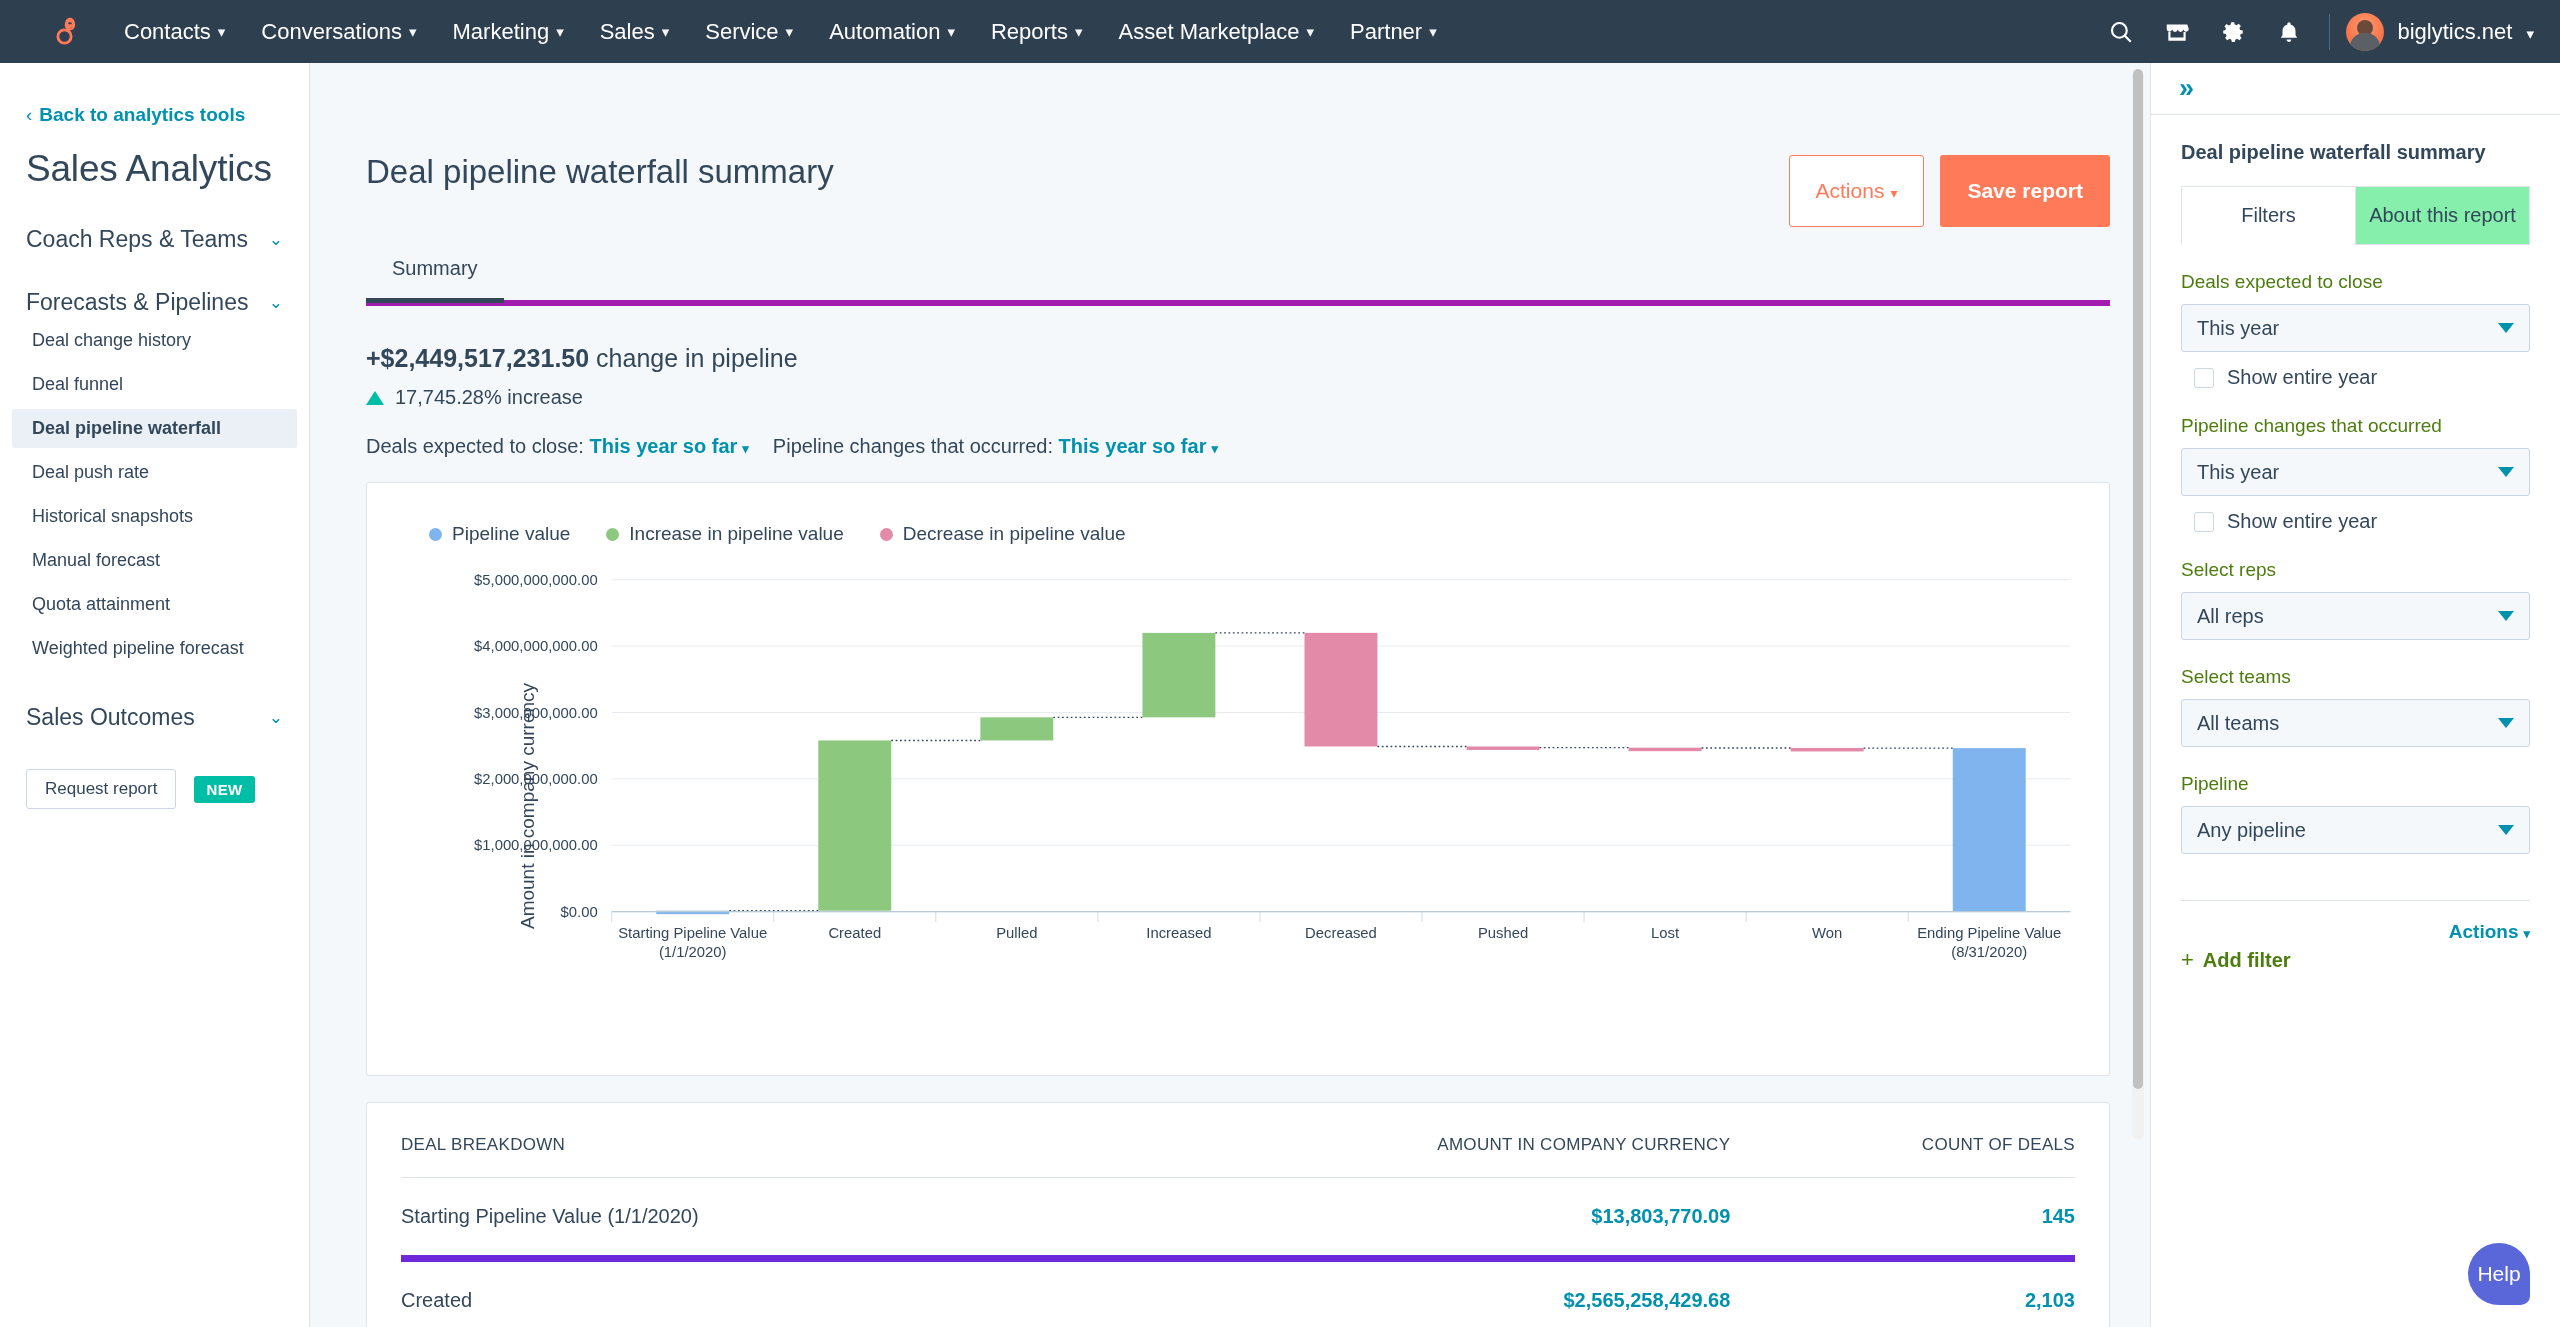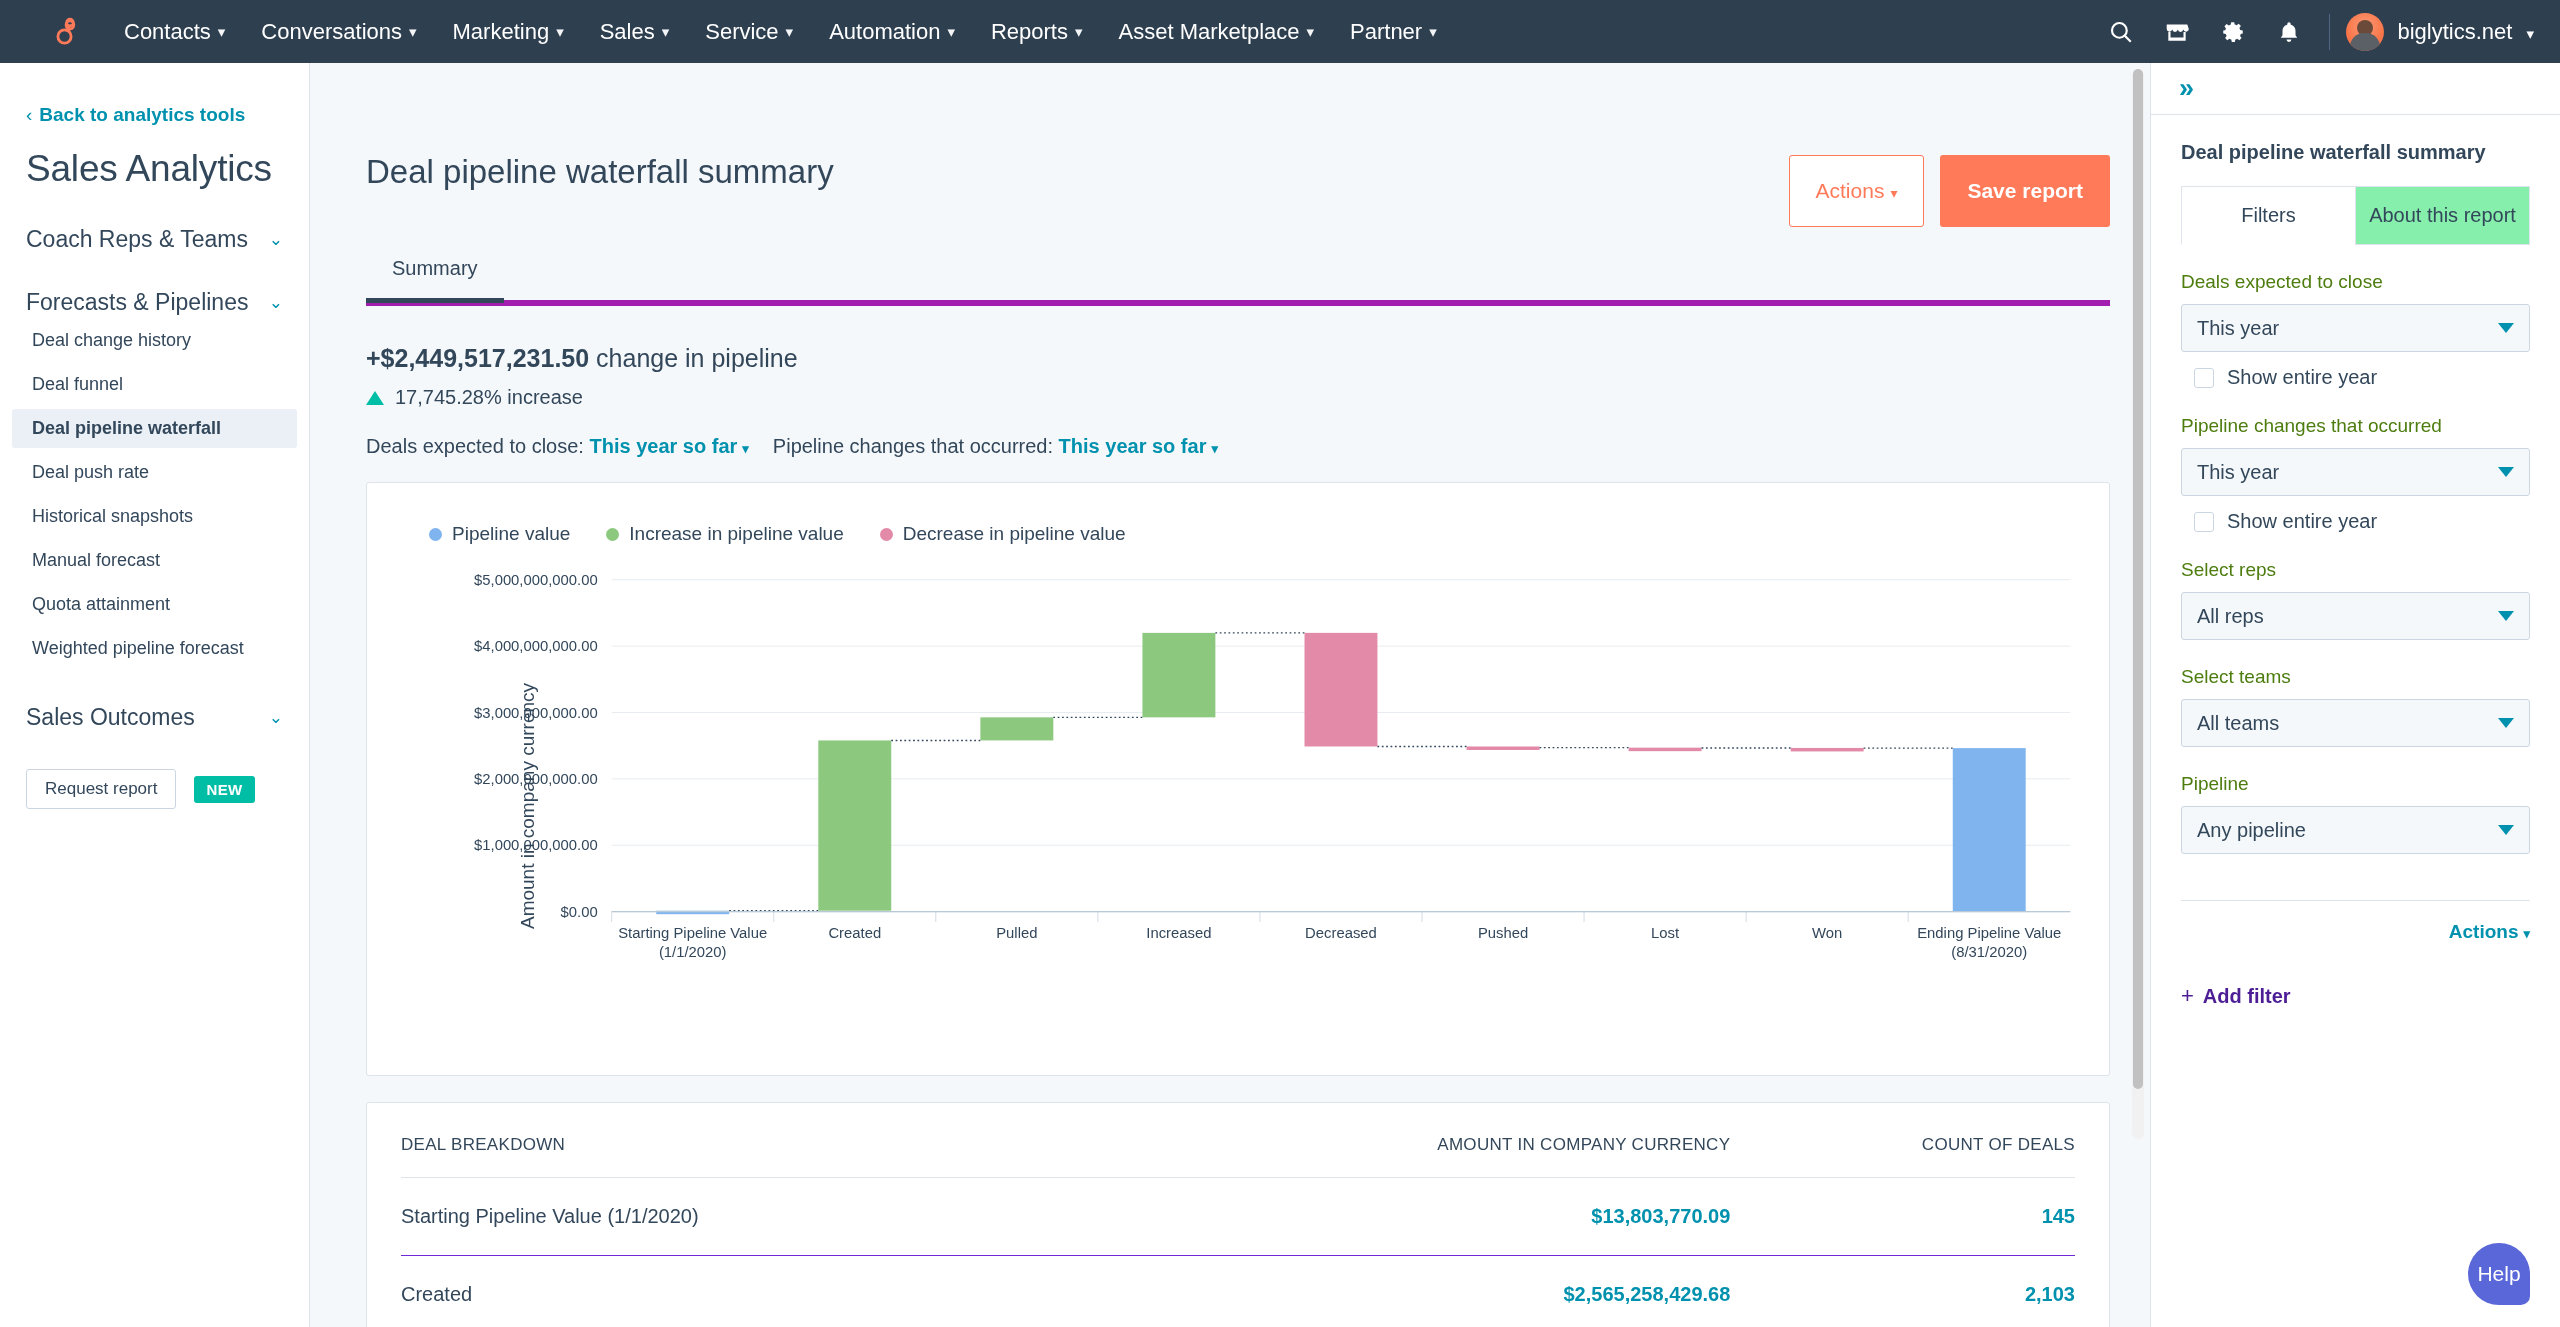--- a/index.html
+++ b/index.html
@@ -135,21 +135,21 @@
 
   
   .table-card { margin-top: 26px; padding: 0 34px; }
   table { width: 100%; border-collapse: collapse; }
   th {
     font-size: 17px; color: #33475b; font-weight: 400; letter-spacing: .3px;
     text-transform: uppercase; padding: 32px 0 22px 0; text-align: left;
     border-bottom: 1px solid #dfe3eb;
   }
   th.num, td.num { text-align: right; }
-  td { font-size: 20px; color: #33475b; padding: 27px 0; border-bottom: 1px solid #6d28d9; }
+  td { font-size: 20px; color: #33475b; padding: 27px 0; border-bottom: 7px solid #6d28d9; }
   td.val { color: #0091ae; font-weight: 700; text-align: right; }
   td.cnt { color: #0091ae; font-weight: 700; text-align: right; }
 
   
   .main-scroll {
     position: absolute; right: 6px; top: 6px; width: 12px; height: 1070px;
     background: #f1f1f1; border-radius: 6px;
   }
   .main-scroll .thumb {
     position: absolute; left: 1px; top: 0; width: 10px; height: 1020px;
@@ -183,21 +183,21 @@
     margin-left: auto; width: 0; height: 0; border-left: 8px solid transparent;
     border-right: 8px solid transparent; border-top: 10px solid #0091ae;
   }
   .chkrow { display: flex; align-items: center; margin-top: 14px; cursor: pointer; }
   .chk { width: 20px; height: 20px; border: 1px solid #cbd6e2; border-radius: 3px; background: #fff; }
   .chkrow span { font-size: 20px; color: #33475b; margin-left: 13px; }
   .rp-sep { border-top: 1px solid #dfe3eb; margin-top: 46px; }
   .rp-actions { text-align: right; margin-top: 20px; }
   .rp-actions .lnk { color: #0091ae; font-size: 19px; font-weight: 700; cursor: pointer; }
   .rp-actions .caret { font-size: 13px; margin-left: 5px; }
-  .add-filter { margin-top: 40px; color: #4c1d95; font-size: 20px; font-weight: 700; cursor: pointer; }
+  .add-filter { margin-top: 4px; color: #4d7c0f; font-size: 20px; font-weight: 700; cursor: pointer; }
   .add-filter .plus { font-size: 22px; margin-right: 9px; font-weight: 400; }
   .help-btn {
     position: absolute; right: 30px; bottom: 22px; width: 62px; height: 62px;
     background: #5a67d8; color: #fff; font-size: 21px;
     border-radius: 34px 34px 10px 34px; display: flex; align-items: center;
     justify-content: center; cursor: pointer;
   }
 </style>
 </head>
 <body>

